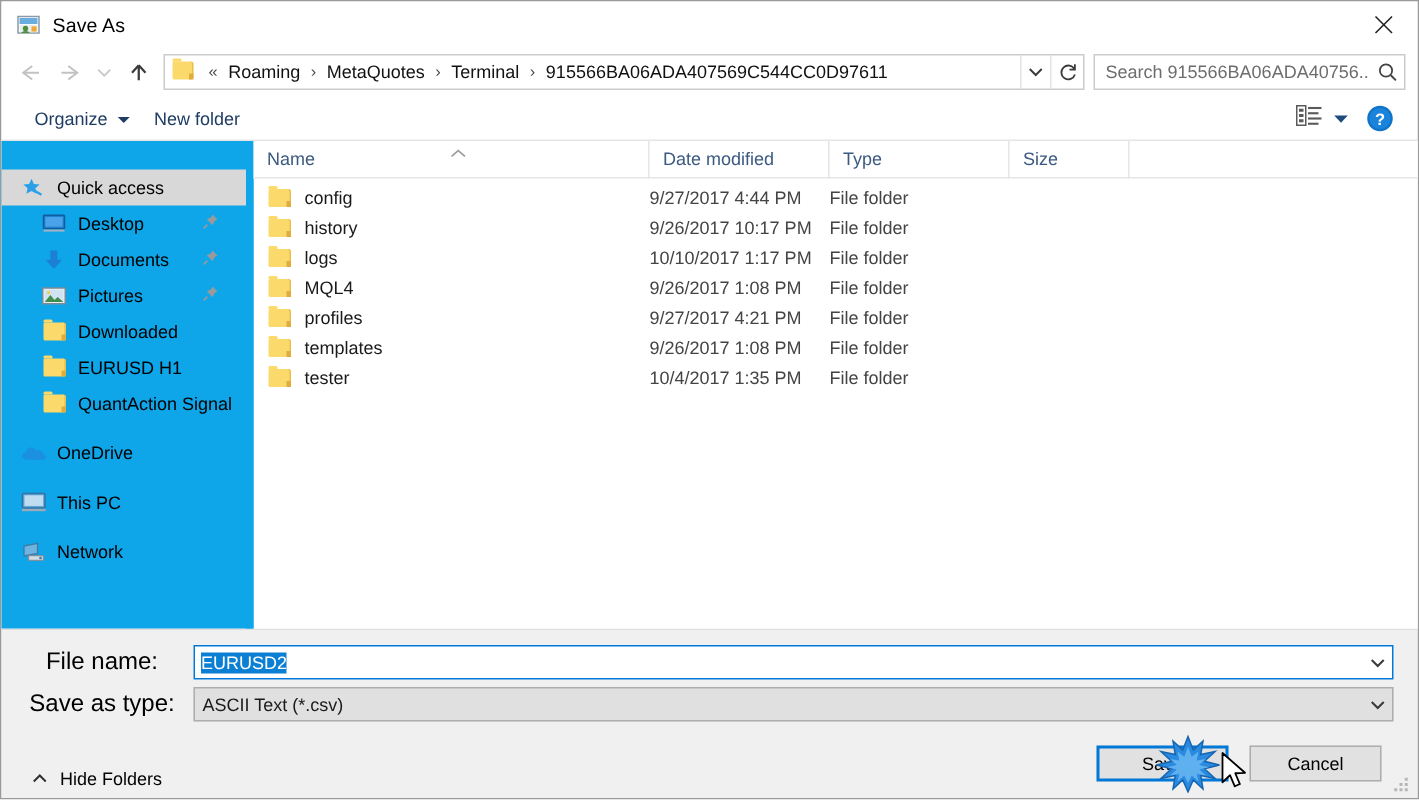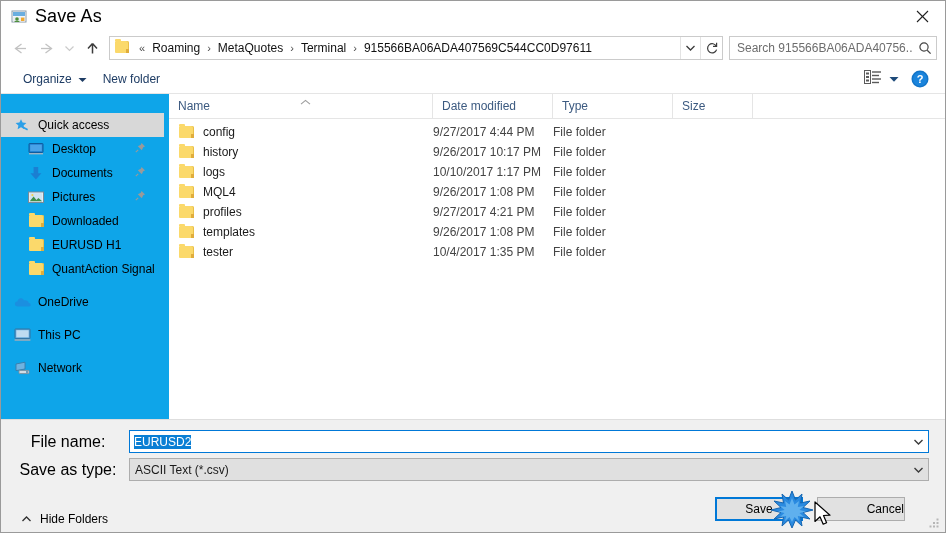--- a/index.html
+++ b/index.html
@@ -30,21 +30,21 @@
     align-items: center;
     position: relative;
   }
   #title-icon {
     width: 16px; height: 16px;
     margin-left: 10px; margin-right: 8px;
     position: relative;
     flex: 0 0 auto;
   }
   #title-text {
-    font-size: 18px;
+    font-size: 13px;
     color: #000;
     letter-spacing: .1px;
   }
   #close-btn {
     position: absolute;
     right: 0; top: 0;
     width: 46px; height: 30px;
     display: flex; align-items: center; justify-content: center;
     cursor: default;
   }
@@ -371,21 +371,21 @@
     align-items: center;
     justify-content: center;
     font-family: "Liberation Sans", sans-serif;
   }
   #save-btn {
     border: 2px solid #0078d7;
     background: #e1e1e1;
     margin-right: 14px;
     position: relative;
   }
-  #cancel-btn { margin-right: 24px; justify-content: flex-end; }
+  #cancel-btn { margin-right: 8px; }
   #resize-grip {
     position: absolute;
     right: 4px; bottom: 3px;
     width: 12px; height: 12px;
   }
   
   #click-fx {
     position: absolute;
     left: 768px; top: 488px;
     width: 46px; height: 40px;

